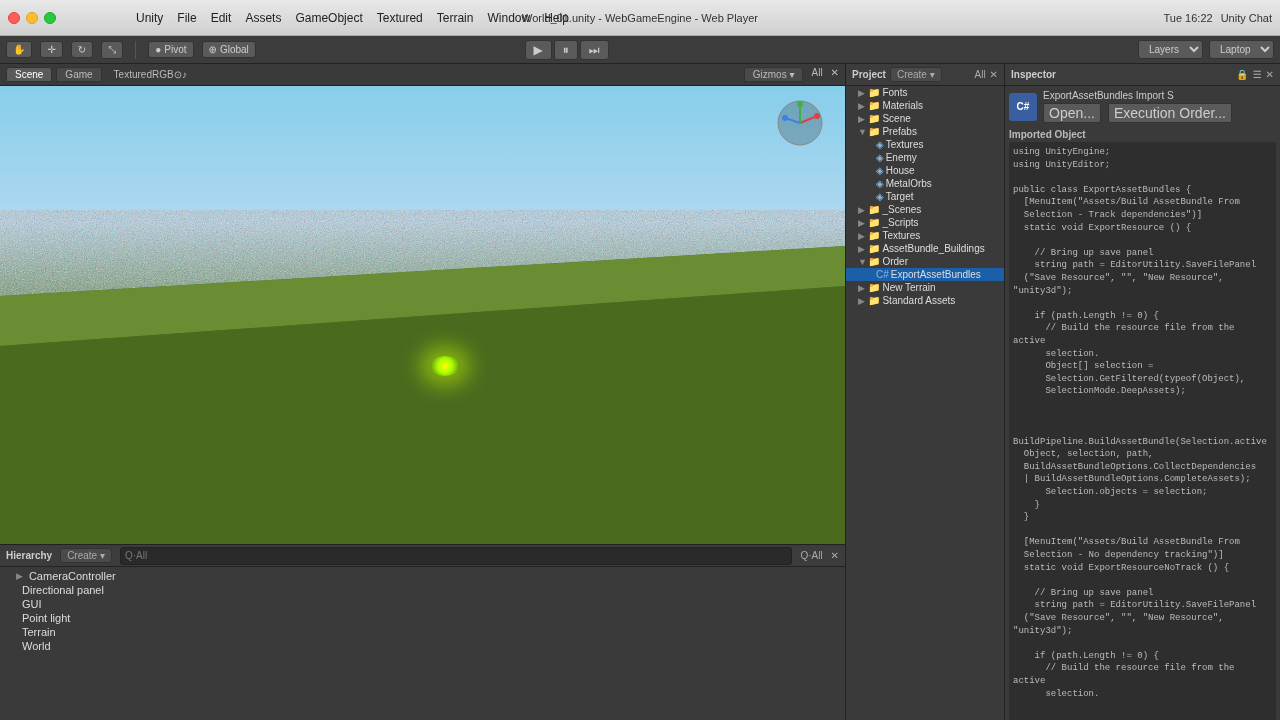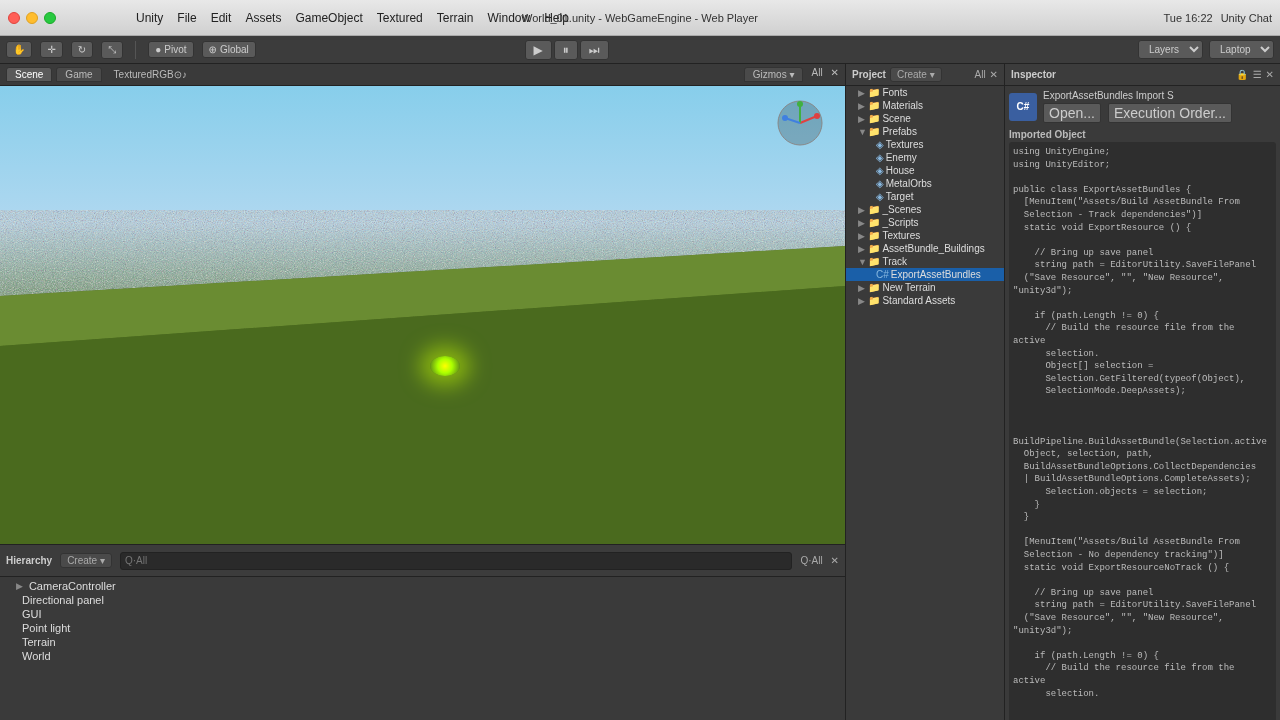--- a/index.html
+++ b/index.html
@@ -110,21 +110,21 @@
 
     
     #hierarchy-panel {
       height: 190px;
       background: #3a3a3a;
       border-top: 1px solid #222;
       display: flex;
       flex-direction: column;
     }
     #hierarchy-header {
-      height: 32px;
+      height: 22px;
       background: #3c3c3c;
       display: flex;
       align-items: center;
       padding: 0 6px;
       border-bottom: 1px solid #222;
       gap: 8px;
     }
     .panel-tab { font-size: 10px; color: #ccc; font-weight: 600; }
     .panel-btn { font-size: 10px; color: #aaa; background: #4a4a4a; border: 1px solid #333; padding: 1px 6px; border-radius: 3px; cursor: pointer; }
     #hierarchy-search { height: 18px; background: #2a2a2a; border: 1px solid #222; color: #ccc; font-size: 10px; padding: 0 4px; flex: 1; border-radius: 3px; }
@@ -412,21 +412,21 @@
 
       <div class="project-row indent1">
         <span class="expand-arrow">▶</span>
         <span class="folder-icon">📁</span>
         <span class="project-label">AssetBundle_Buildings</span>
       </div>
 
       <div class="project-row indent1">
         <span class="expand-arrow">▼</span>
         <span class="folder-icon">📁</span>
-        <span class="project-label">Track</span>
+        <span class="project-label">Order</span>
       </div>
 
       <div class="project-row indent2 selected">
         <span class="expand-arrow"></span>
         <span class="file-icon">C#</span>
         <span class="project-label">ExportAssetBundles</span>
       </div>
 
       <div class="project-row indent1">
         <span class="expand-arrow">▶</span>

